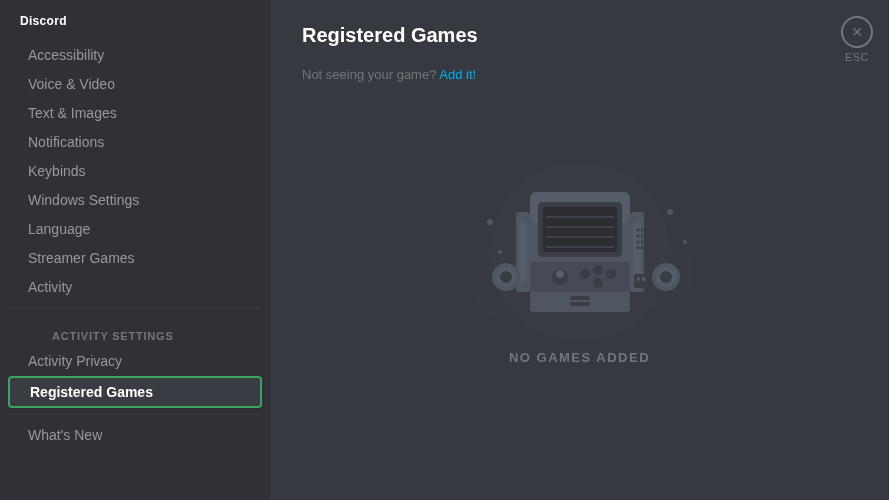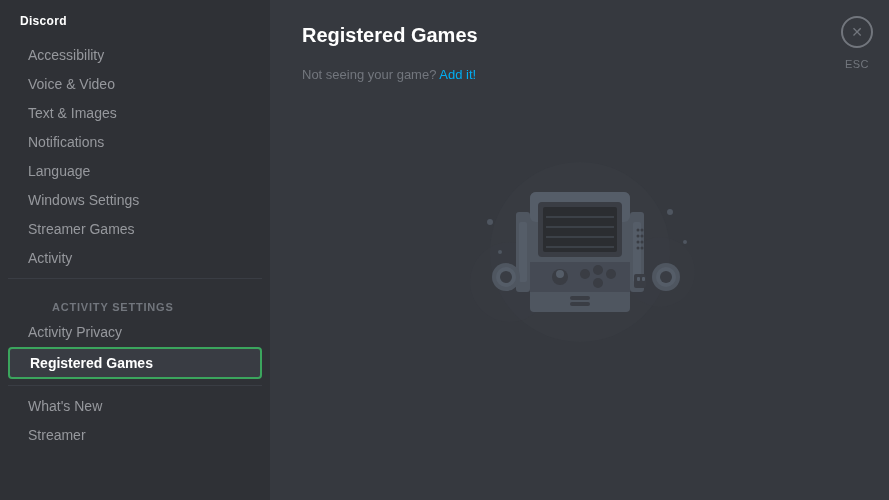--- a/index.html
+++ b/index.html
@@ -141,21 +141,21 @@
       align-items: center;
       justify-content: center;
     }
     .esc-circle span {
       font-size: 14px;
       color: #72767d;
     }
     .esc-label {
       font-size: 11px;
       color: #72767d;
-      margin-top: 10px;
+      margin-top: 3px;
       letter-spacing: 0.5px;
     }
 
     
     .app-title {
       font-size: 12px;
       font-weight: 700;
       color: #fff;
       padding: 6px 20px 12px 20px;
       letter-spacing: 0.3px;
@@ -179,24 +179,27 @@
   <div class="sidebar-item">
     <span>Voice &amp; Video</span>
   </div>
   <div class="sidebar-item">
     <span>Text &amp; Images</span>
   </div>
   <div class="sidebar-item">
     <span>Notifications</span>
   </div>
   <div class="sidebar-item">
+    <span>Keybinds</span>
+  </div>
+  <div class="sidebar-item">
+    <span>Windows Settings</span>
+  </div>
+  <div class="sidebar-item">
     <span>Language</span>
-  </div>
-  <div class="sidebar-item">
-    <span>Windows Settings</span>
   </div>
   <div class="sidebar-item">
     <span>Streamer Games</span>
   </div>
   <div class="sidebar-item">
     <span>Activity</span>
   </div>
 
   <div class="divider"></div>
 
@@ -291,20 +294,21 @@
       <circle cx="236" cy="155" r="14" fill="#4f5660"></circle>
       <circle cx="236" cy="155" r="10" fill="#555d68"></circle>
       <circle cx="236" cy="155" r="6" fill="#3a3d44"></circle>
 
       <circle cx="60" cy="100" r="3" fill="#4f5660"></circle>
       <circle cx="240" cy="90" r="3" fill="#4f5660"></circle>
       <circle cx="70" cy="130" r="2" fill="#4f5660"></circle>
       <circle cx="255" cy="120" r="2" fill="#4f5660"></circle>
     </svg>
 
+    <div class="no-games-label">NO GAMES ADDED</div>
   </div>
 
   <div class="esc-button">
     <div class="esc-circle">
       <span>✕</span>
     </div>
     <span class="esc-label">ESC</span>
   </div>
 </main>
 

